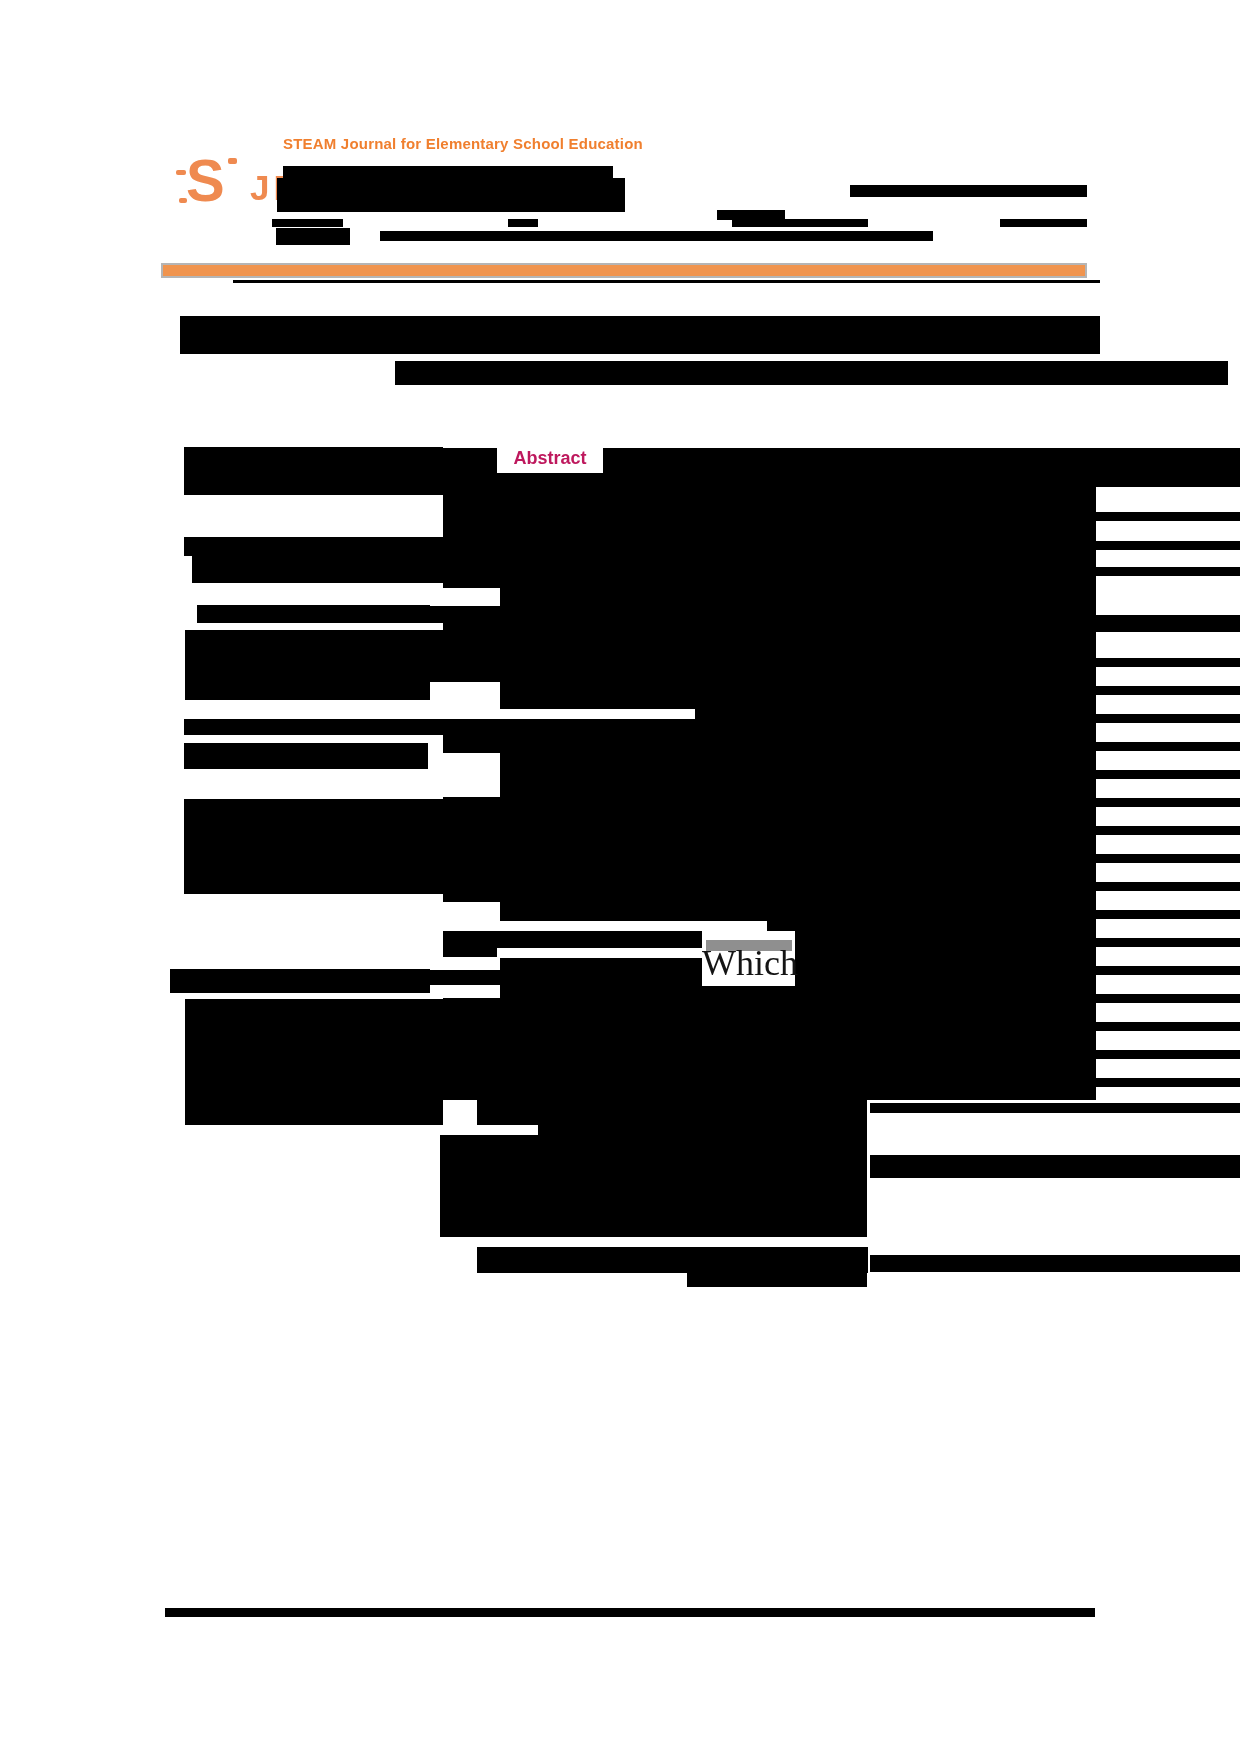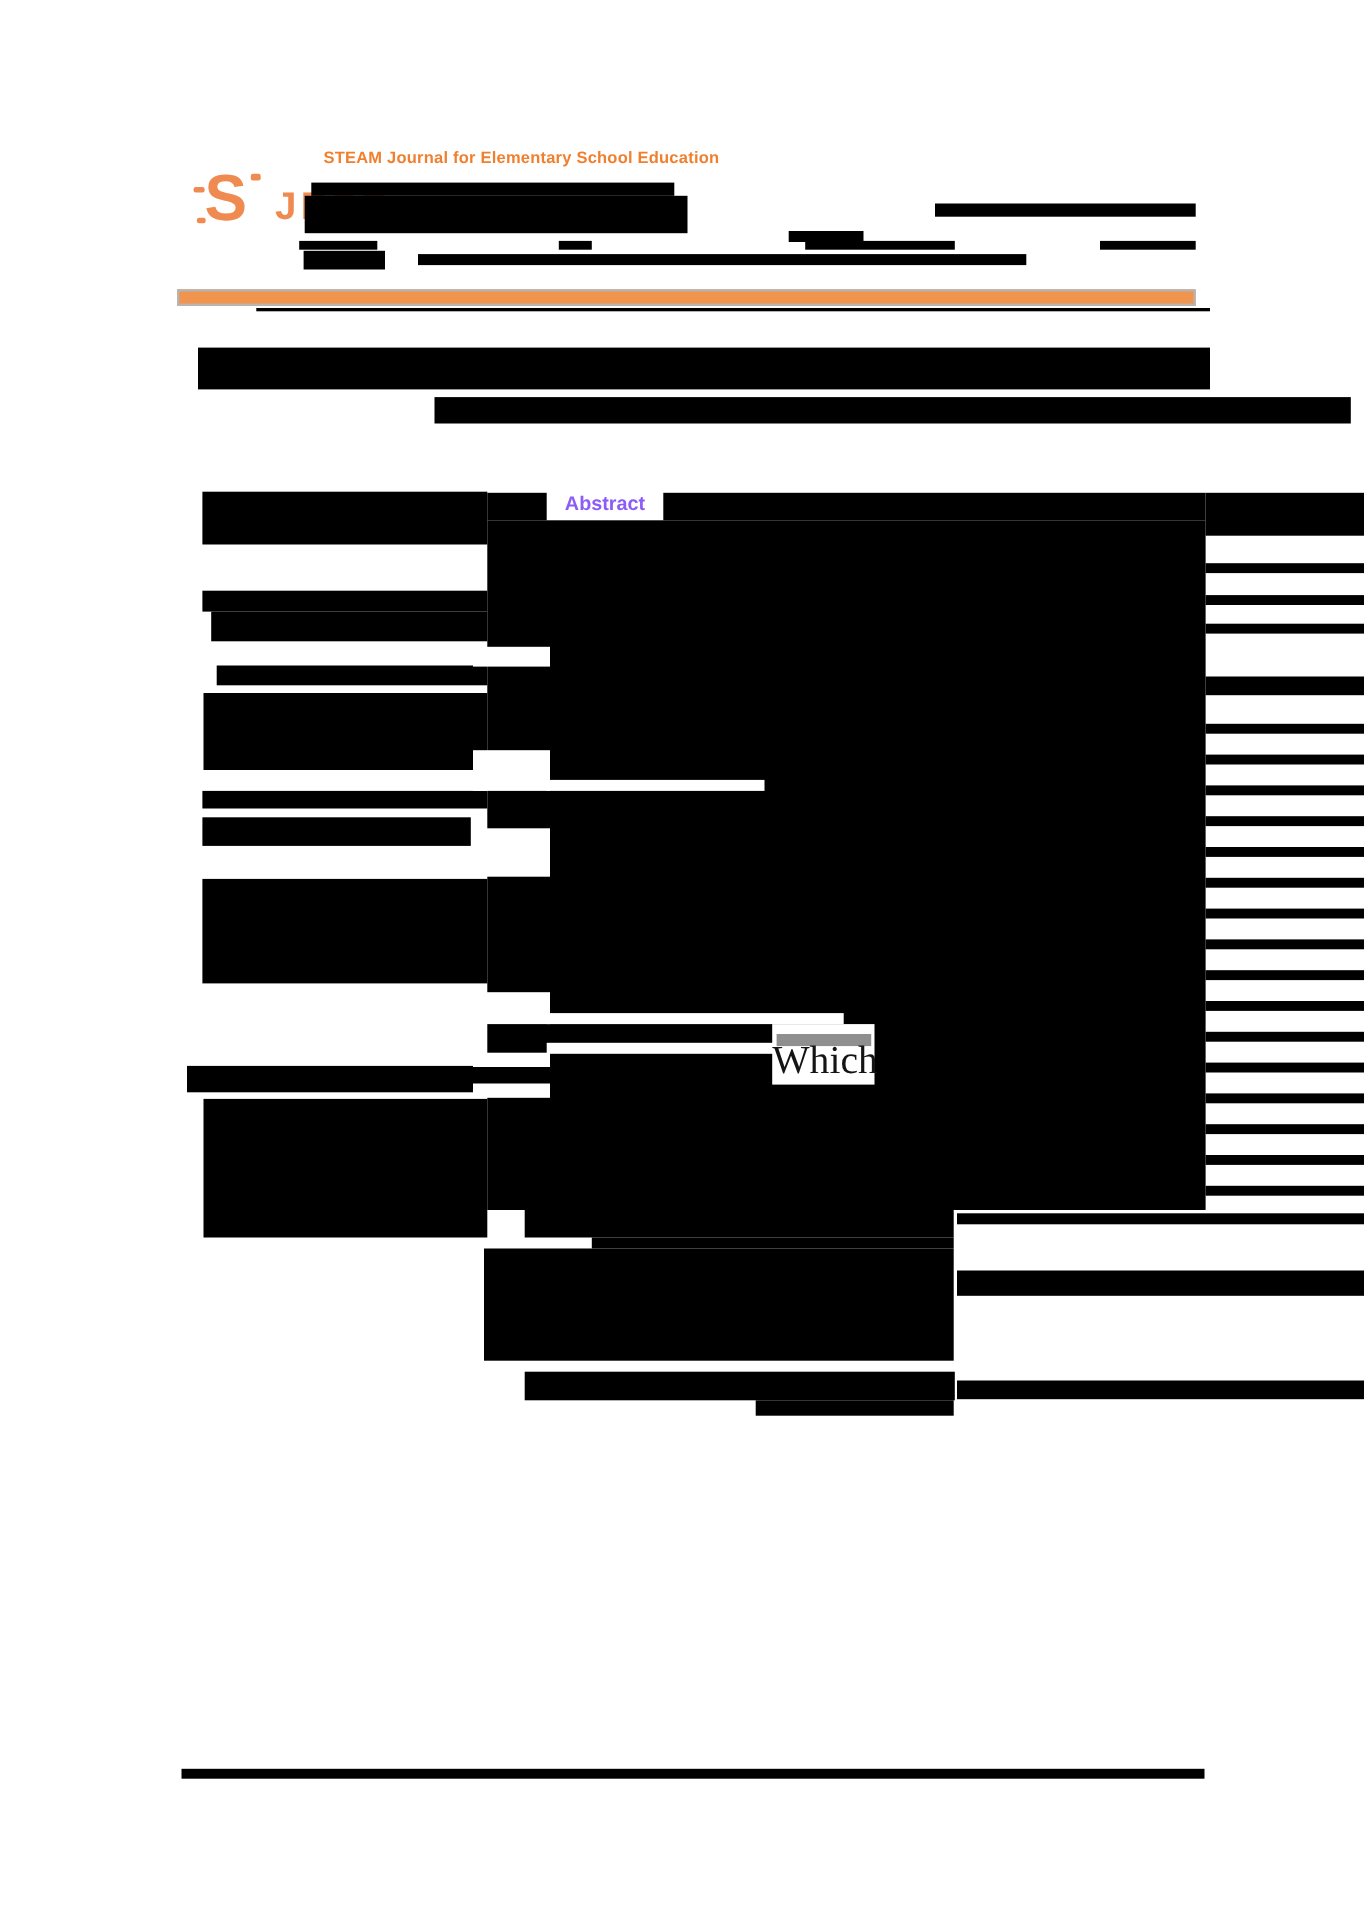--- a/index.html
+++ b/index.html
@@ -21,21 +21,21 @@
     transform:scaleY(1.02);
   }
   .logo-jese{
     position:absolute;left:250px;top:170px;
     font-family:"Liberation Sans",sans-serif;
     font-weight:bold;font-size:35px;line-height:1;
     letter-spacing:4px;
   }
   .logo-dash{position:absolute;border-radius:2px;}
   .journal-title{
-    position:absolute;left:294px;top:135px;
+    position:absolute;left:283px;top:135px;
     font-size:15px;font-weight:bold;letter-spacing:0.2px;
     font-family:"Liberation Sans",sans-serif;
   }
   .orange-rule{
     position:absolute;left:161px;top:263px;
     width:922px;height:11px;
     border:2px solid #b5b5b5;
   }
   .abstract-heading{
     position:absolute;left:497px;top:448px;width:106px;
@@ -59,21 +59,21 @@
     <span class="logo-jese" style="color: rgb(239, 138, 80);">JESE</span>
     <span class="logo-dash" style="left: 176px; top: 170px; width: 10px; height: 5px; background: rgb(239, 138, 80);"></span>
     <span class="logo-dash" style="left: 179px; top: 198px; width: 8px; height: 5px; background: rgb(239, 138, 80);"></span>
     <span class="logo-dash" style="left: 228px; top: 158px; width: 9px; height: 6px; background: rgb(239, 138, 80);"></span>
   </div>
 
   <div class="journal-title" style="color: rgb(240, 127, 46);">STEAM Journal for Elementary School Education</div>
 
   <div class="orange-rule" style="background: rgb(240, 148, 78); border-color: rgb(181, 181, 181);"></div>
 
-  <div class="abstract-heading" style="color: #8b5cf6;">Abstract</div>
+  <div class="abstract-heading" style="color: #be185d;">Abstract</div>
 
   <div id="redaction-layer">
       <div class="bar" style="left: 283px; top: 166px; width: 330px; height: 12px;"></div>
       <div class="bar" style="left: 277px; top: 178px; width: 348px; height: 34px;"></div>
       <div class="bar" style="left: 850px; top: 185px; width: 237px; height: 12px;"></div>
       <div class="bar" style="left: 717px; top: 210px; width: 68px; height: 10px;"></div>
       <div class="bar" style="left: 272px; top: 219px; width: 71px; height: 8px;"></div>
       <div class="bar" style="left: 508px; top: 219px; width: 30px; height: 8px;"></div>
       <div class="bar" style="left: 732px; top: 219px; width: 136px; height: 8px;"></div>
       <div class="bar" style="left: 1000px; top: 219px; width: 87px; height: 8px;"></div>

